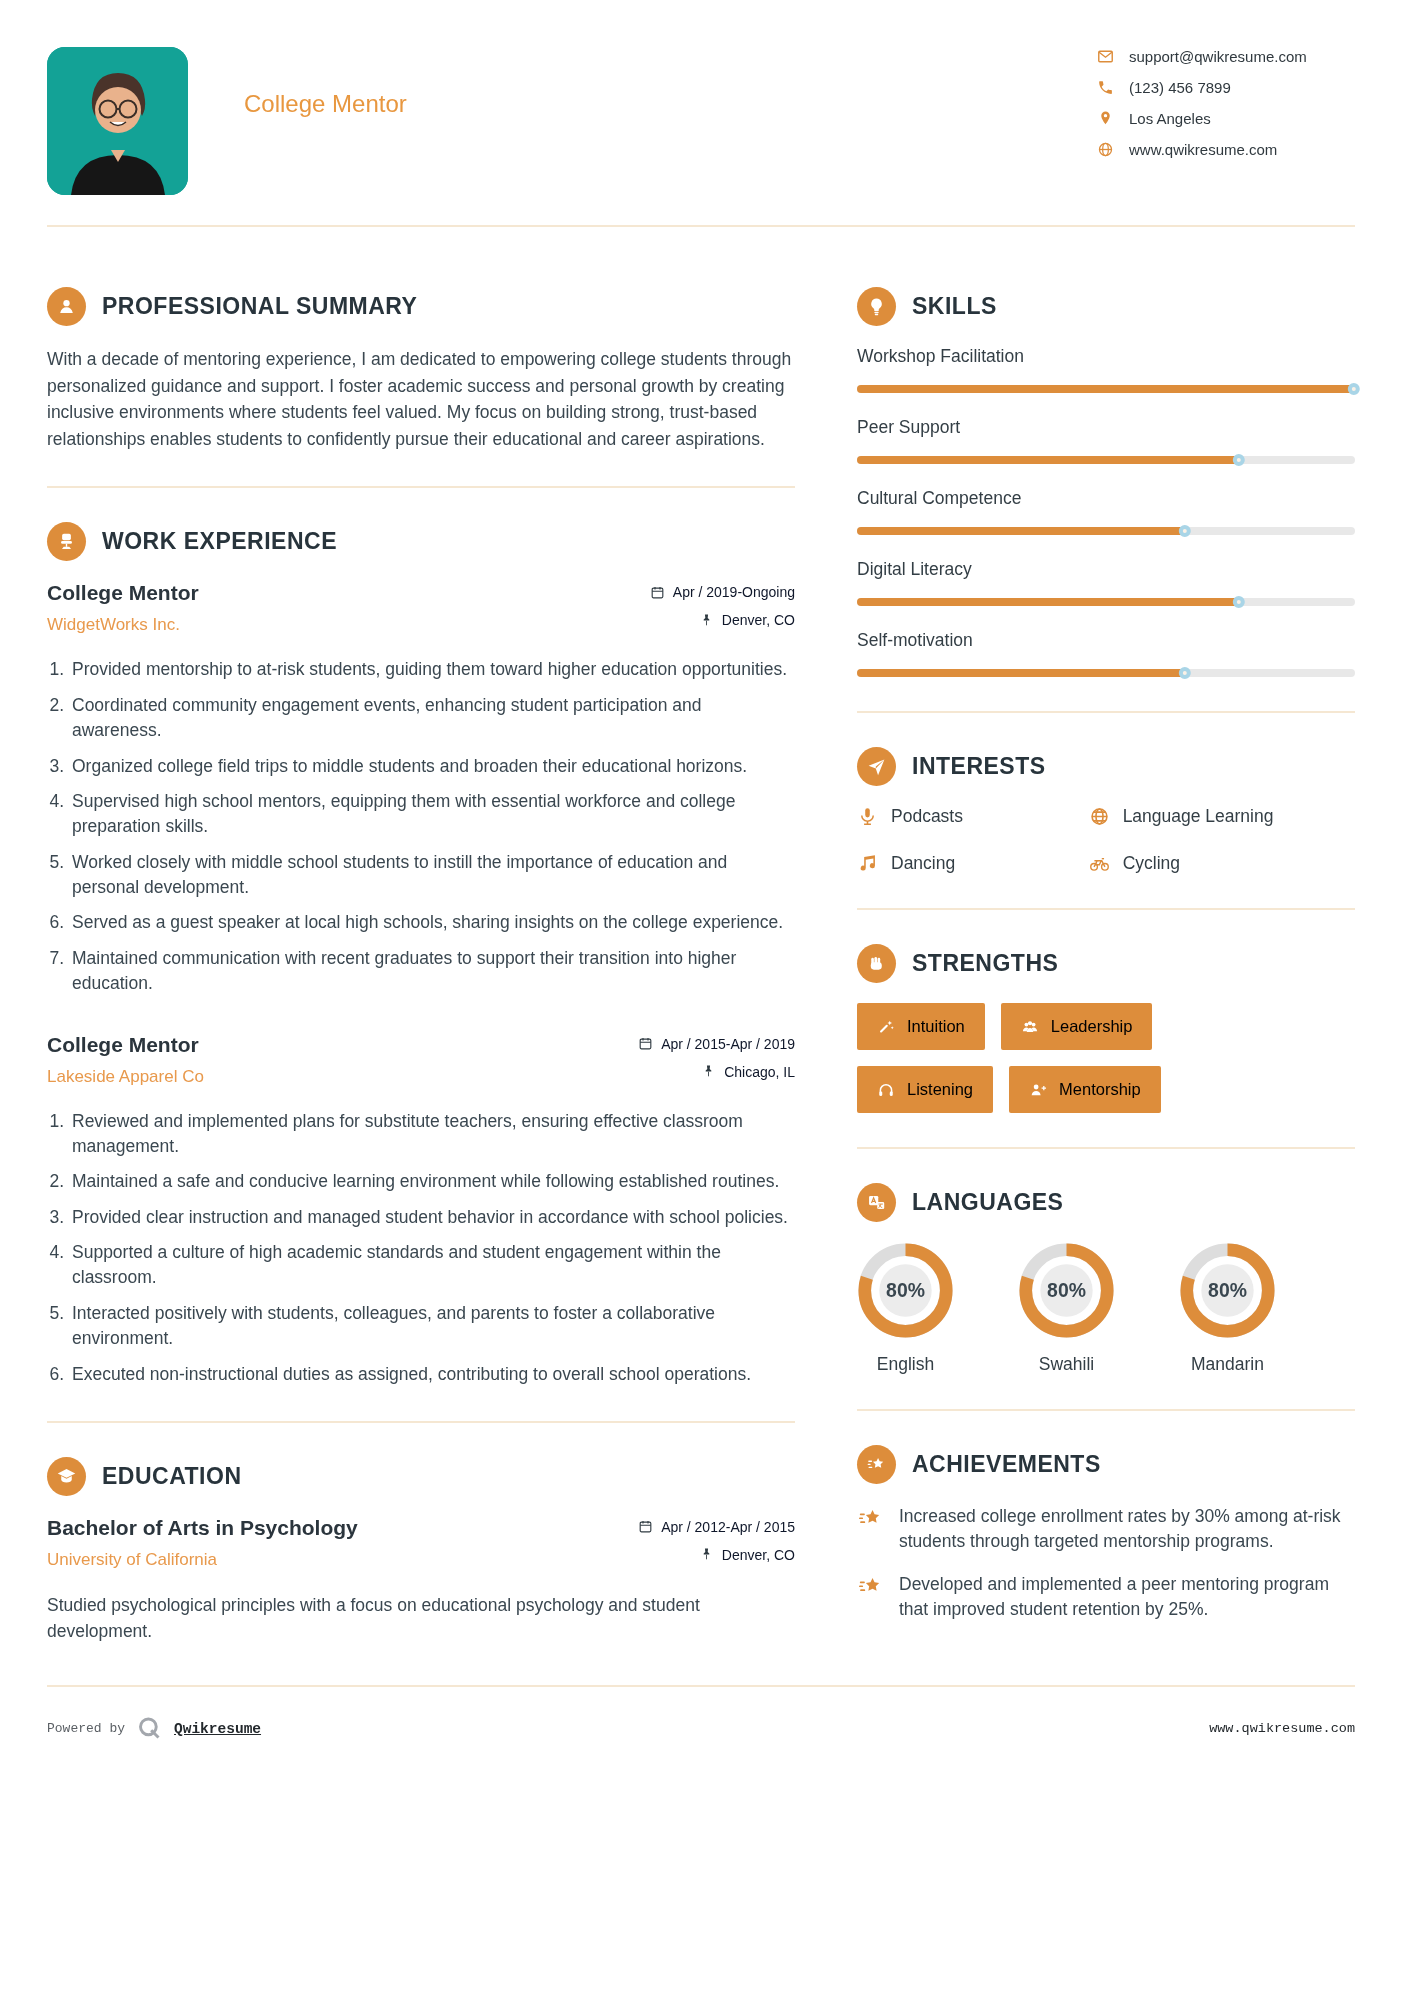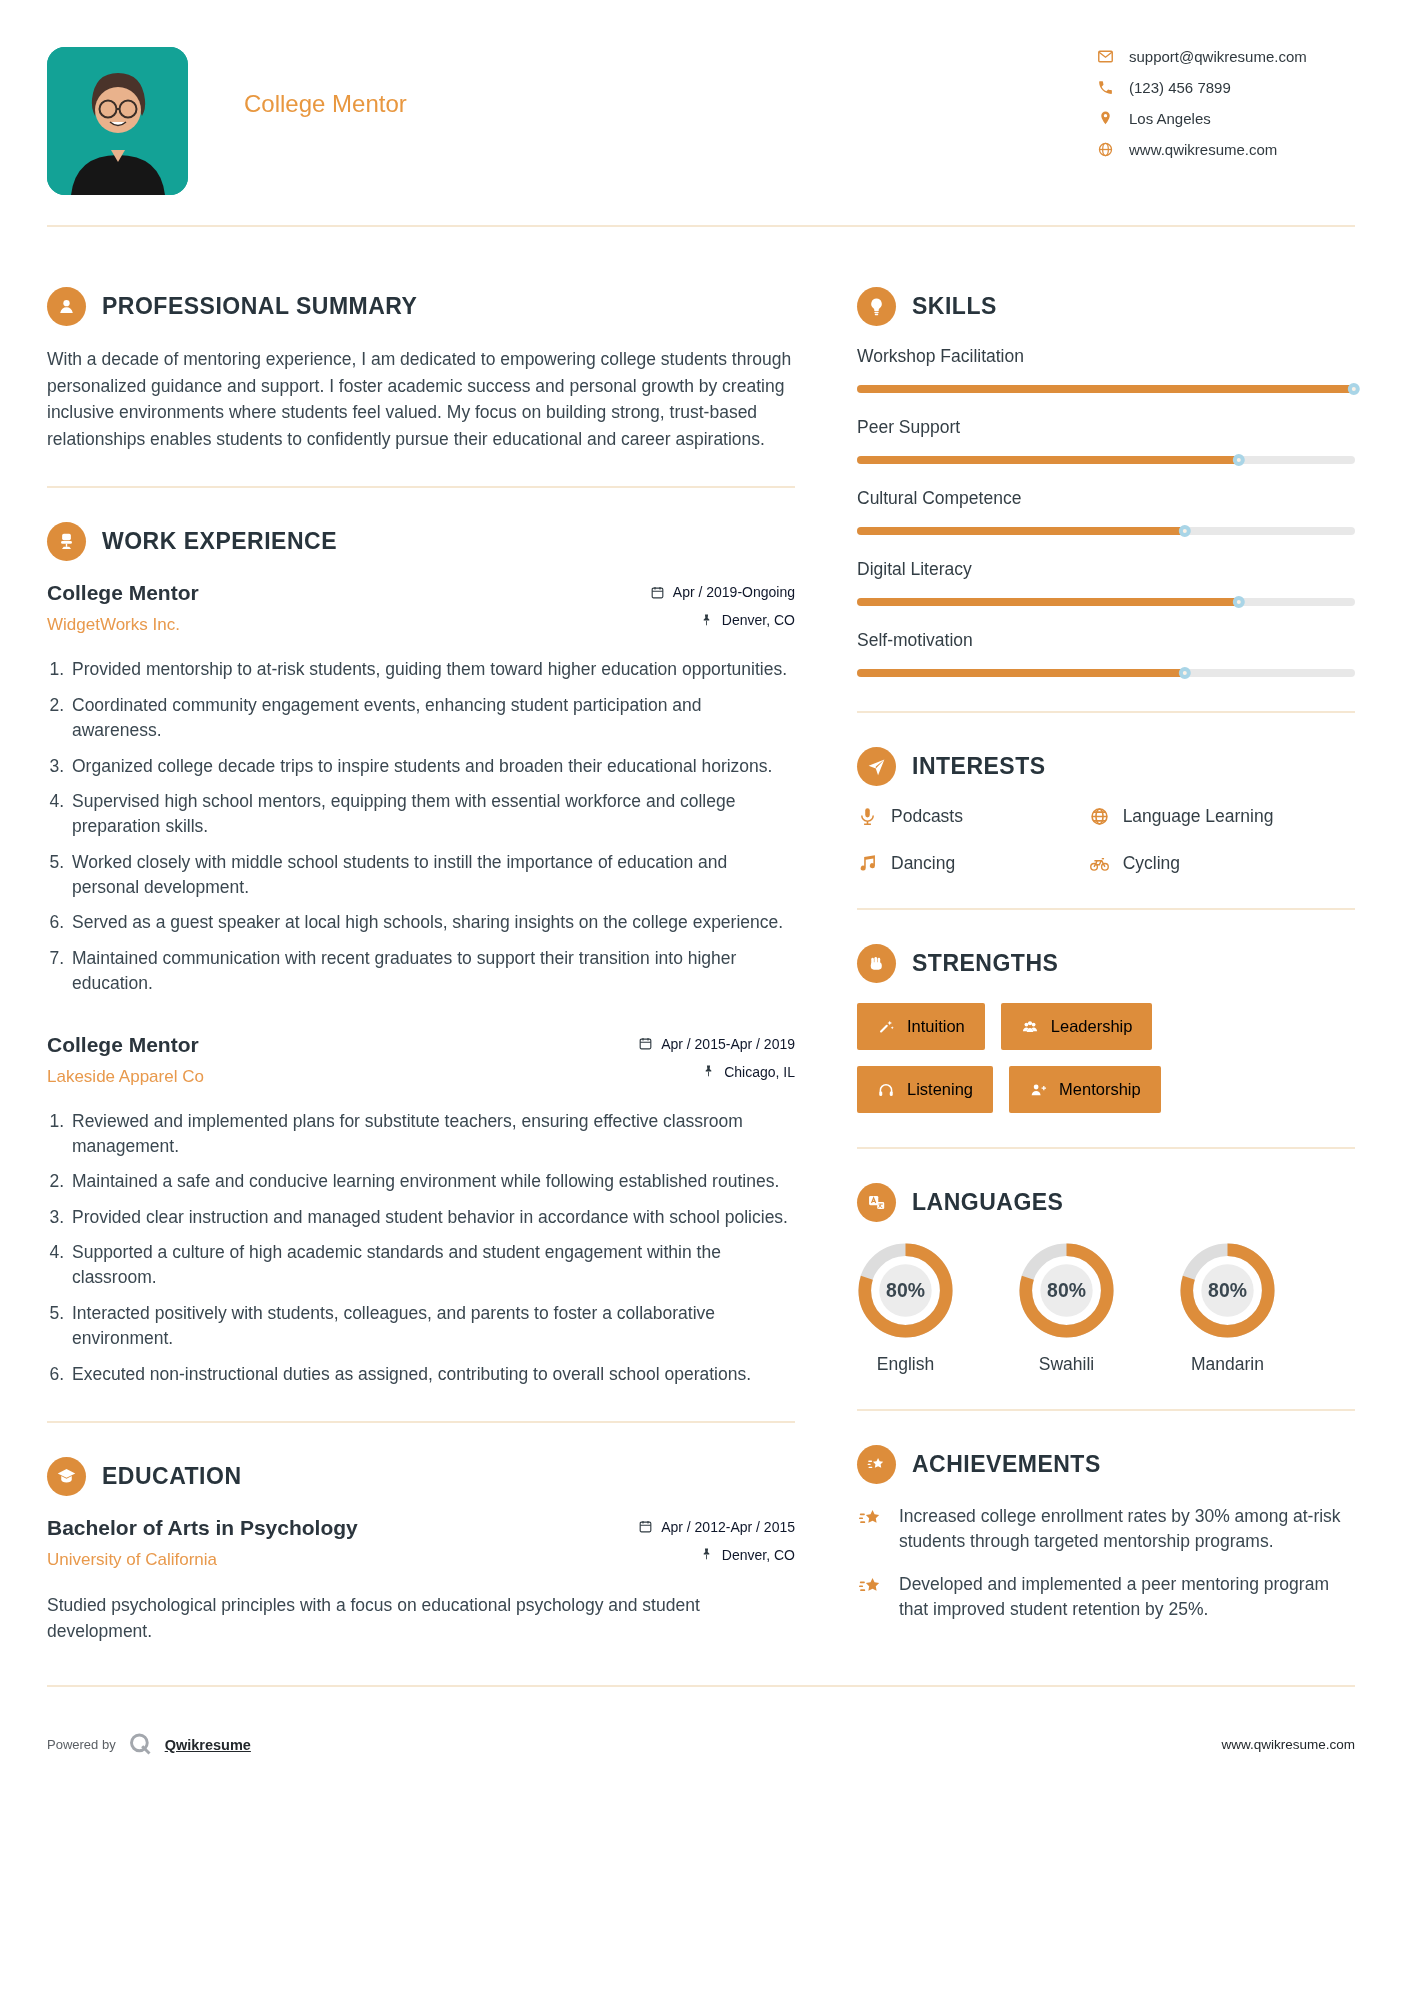--- a/index.html
+++ b/index.html
@@ -94,21 +94,21 @@
   .donut-text { font-size: 20px; font-weight: 700; fill: #3A4750; font-family: "Liberation Sans", sans-serif; }
   .lang-label { margin-top: 15px; font-size: 17.5px; color: #333E45; }
 
   
   .ach-item { display: flex; gap: 15px; margin-bottom: 17px; }
   .ach-item .a-icon { color: #DD8D3B; flex: none; width: 27px; height: 27px; margin-top: 1px; display: flex; }
   .ach-item svg { width: 27px; height: 27px; }
   .ach-text { font-size: 17.5px; line-height: 1.45; color: #3A4750; }
 
   
-  .footer { display: flex; align-items: center; margin-top: 44px; }
+  .footer { display: flex; align-items: center; margin-top: 28px; font-family: Liberation Mono, monospace; }
   .powered { display: flex; align-items: center; gap: 11px; }
   .powered-label { font-size: 13px; color: #5A5F64; }
   .q-logo { width: 27px; height: 27px; display: flex; }
   .brand { font-size: 14.5px; font-weight: 700; color: #23282C; text-decoration: underline; }
   .site { margin-left: auto; font-size: 13.5px; color: #23282C; }
 </style>
 </head>
 <body>
 
 <div class="page">
@@ -237,21 +237,21 @@
                     </g>
                   </svg>
               </span>
               <span>Denver, CO</span>
             </div>
           </div>
         </div>
         <ol>
           <li>Provided mentorship to at-risk students, guiding them toward higher education opportunities.</li>
           <li>Coordinated community engagement events, enhancing student participation and awareness.</li>
-          <li>Organized college decade trips to inspire students and broaden their educational horizons.</li>
+          <li>Organized college field trips to middle students and broaden their educational horizons.</li>
           <li>Supervised high school mentors, equipping them with essential workforce and college preparation skills.</li>
           <li>Worked closely with middle school students to instill the importance of education and personal development.</li>
           <li>Served as a guest speaker at local high schools, sharing insights on the college experience.</li>
           <li>Maintained communication with recent graduates to support their transition into higher education.</li>
         </ol>
       </div>
 
       <div class="job" style="margin-top:36px;">
         <div class="job-top">
           <div>

